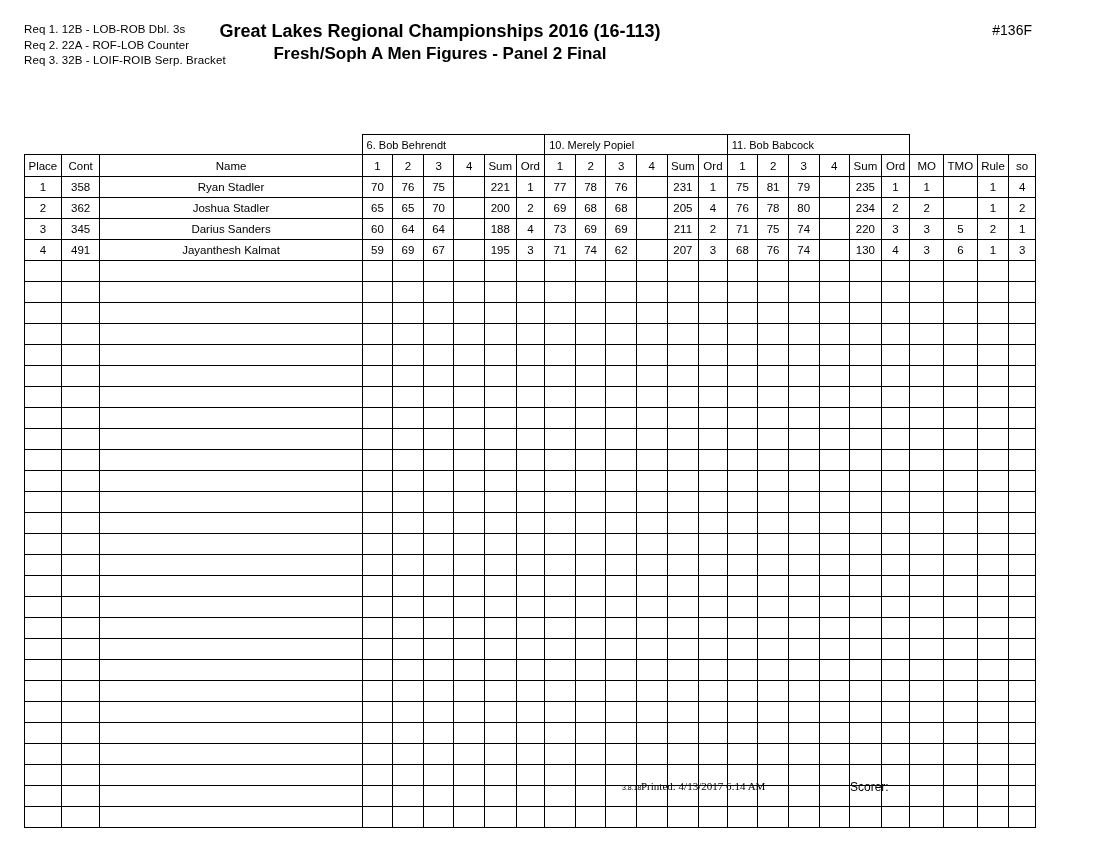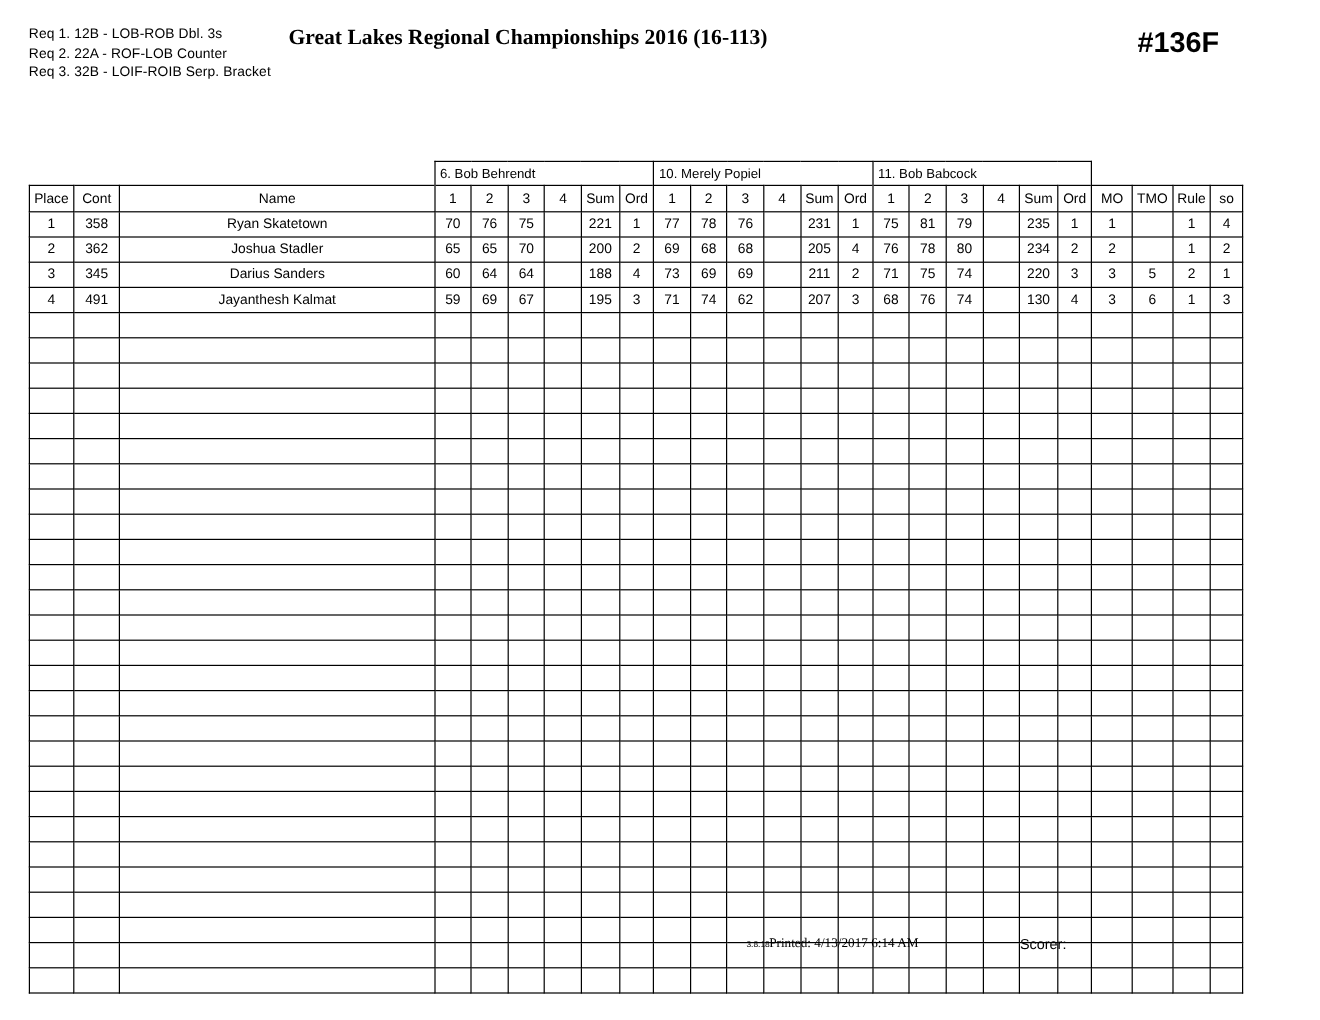--- a/index.html
+++ b/index.html
@@ -32,21 +32,20 @@
     white-space: nowrap;
   }
   .reqs div { letter-spacing: 0.1px; }
 
   .titleblock {
     position: absolute;
     left: 0;
     top: 20px;
     width: 880px;
     text-align: center;
-    font-family: Liberation Serif, serif;
   }
   .title-main {
     font-size: 18px;
     font-weight: bold;
     line-height: 22px;
   }
   .title-venue {
     font-size: 14.5px;
     line-height: 20px;
   }
@@ -55,24 +54,24 @@
     font-weight: bold;
     line-height: 24px;
   }
   .title-report {
     font-size: 14.5px;
     line-height: 22px;
   }
 
   .docnum {
     position: absolute;
-    right: 84px;
+    right: 68px;
     top: 22px;
-    font-size: 24px;
-    font-weight: bold;
+    font-size: 14px;
+    font-weight: normal;
   }
 
   
   .sheet {
     position: absolute;
     left: 24px;
     top: 134px;
     width: 820px;
   }
 
@@ -176,20 +175,21 @@
 <div class="page">
 
   <div class="reqs">
     <div>Req 1.  12B - LOB-ROB Dbl. 3s</div>
     <div>Req 2.  22A - ROF-LOB Counter</div>
     <div>Req 3.  32B - LOIF-ROIB Serp. Bracket</div>
   </div>
 
   <div class="titleblock">
     <div class="title-main">Great Lakes Regional Championships 2016 (16-113)</div>
+    <div class="title-event">Fresh/Soph A Men Figures - Panel 2 Final</div>
   </div>
 
   <div class="docnum">#136F</div>
 
   <div class="sheet">
     <table class="grid">
       <colgroup>
         <col style="width:36px">
         <col style="width:38px">
         <col style="width:257px">
@@ -259,21 +259,21 @@
 
           <td>MO</td>
           <td>TMO</td>
           <td>Rule</td>
           <td>so</td>
         </tr>
 
       <tr class="datarow">
             <td class="place">1</td>
             <td class="cont">358</td>
-            <td class="name">Ryan Skatetown</td>
+            <td class="name">Ryan Stadler</td>
             <td class="sep-l">70</td>
             <td>76</td>
             <td>75</td>
             <td></td>
             <td>221</td>
             <td class="sep-r ord">1</td>
             <td class="sep-l">77</td>
             <td>78</td>
             <td>76</td>
             <td></td>

